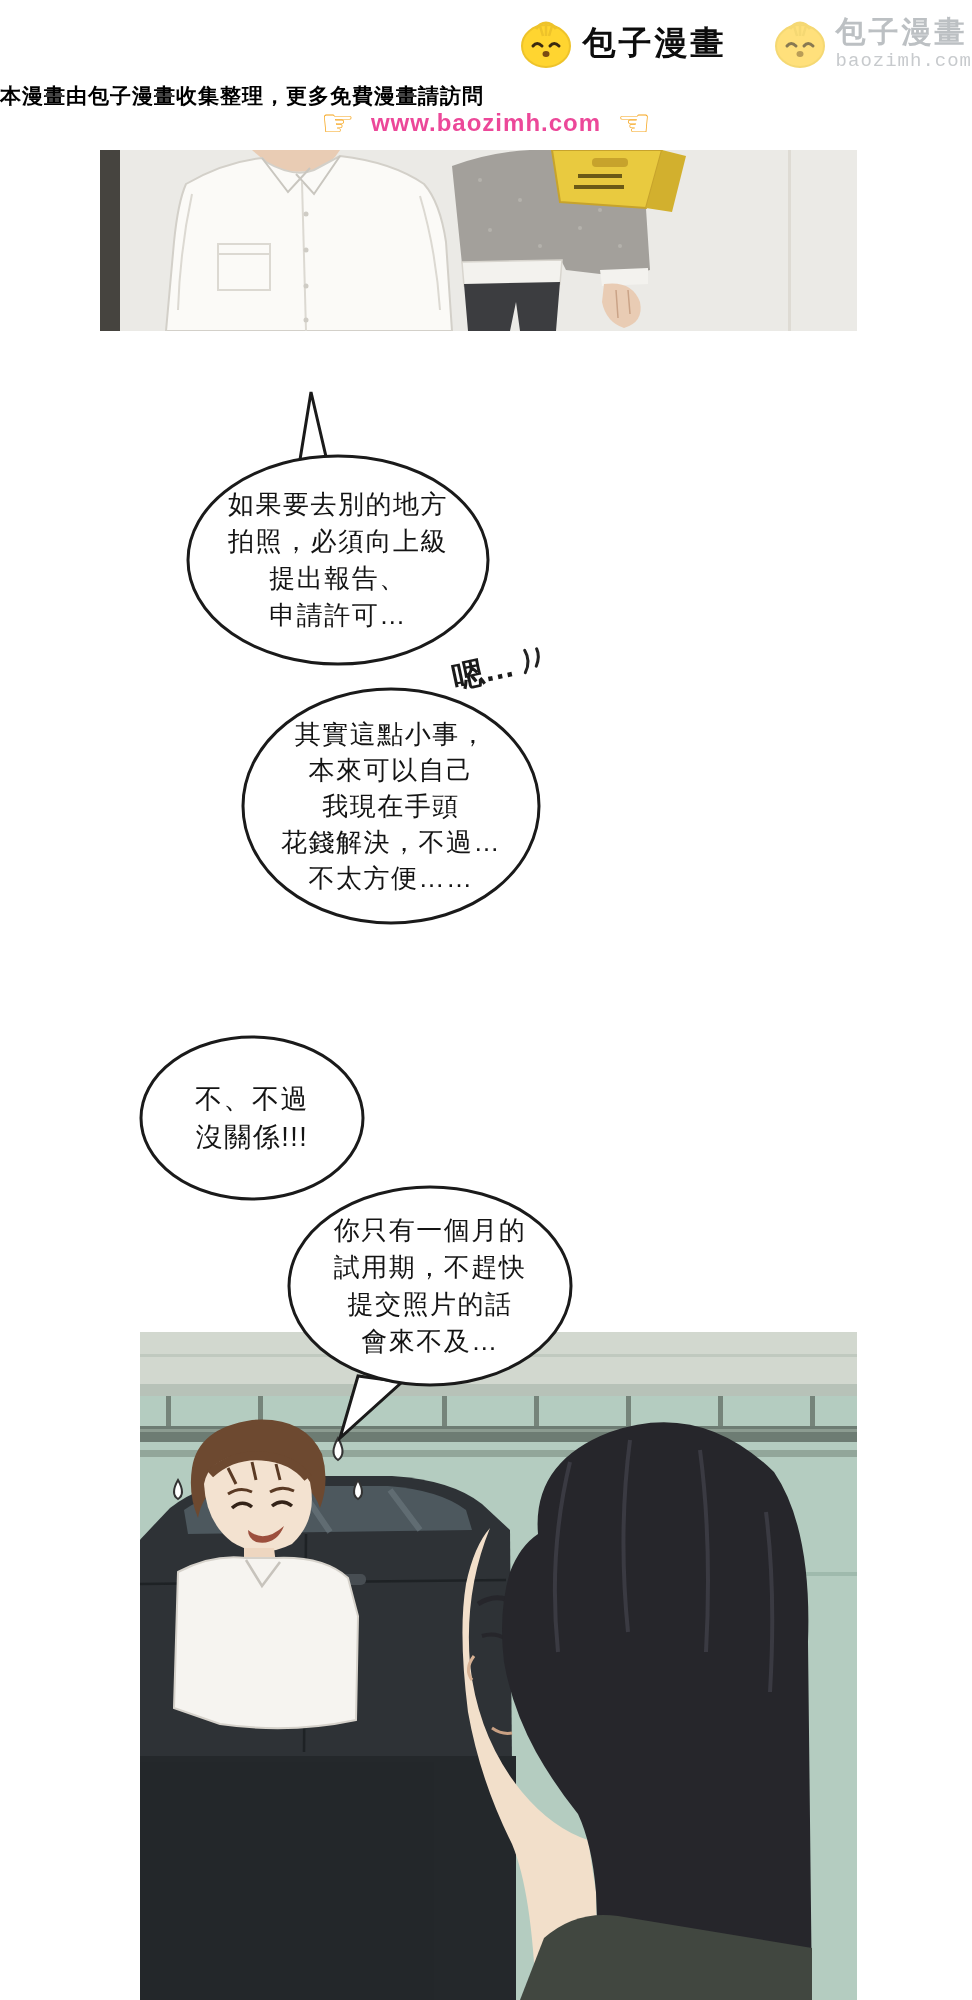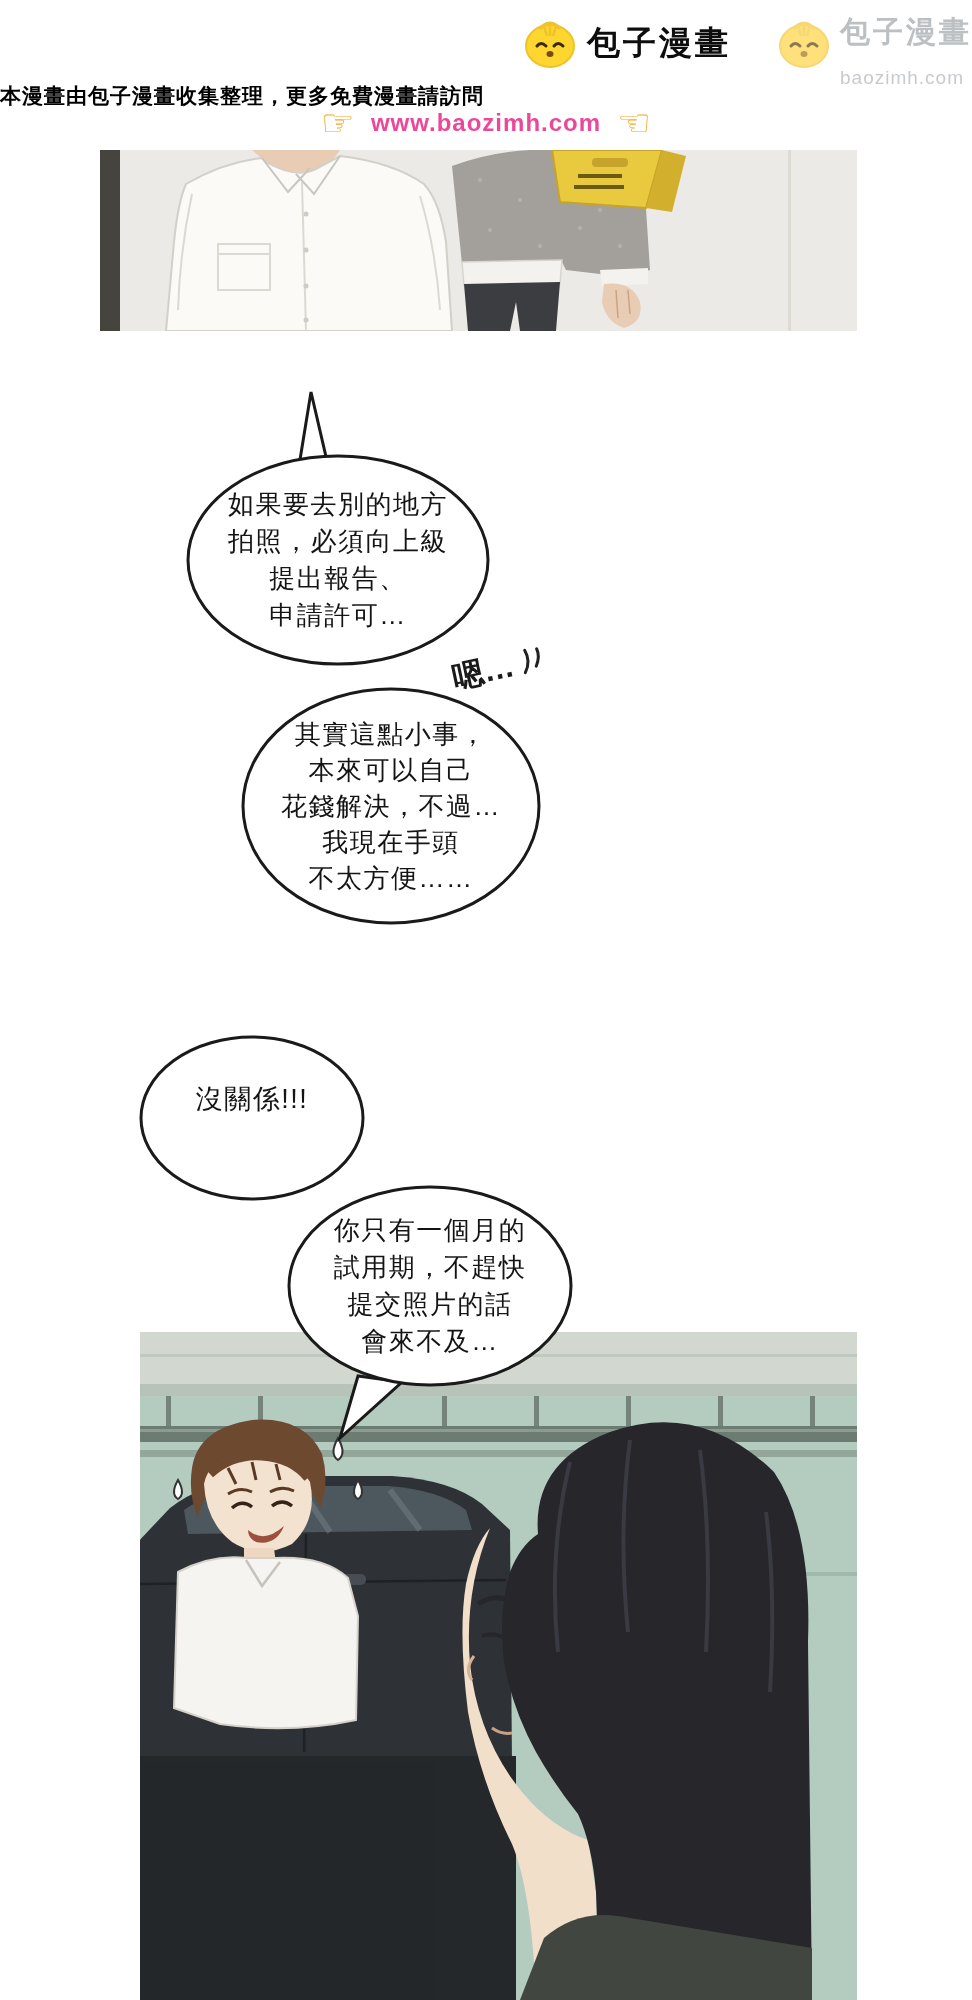--- a/index.html
+++ b/index.html
@@ -5,21 +5,21 @@
   html,body{margin:0;padding:0;background:#ffffff;}
   .page{position:relative;width:972px;height:2000px;margin:0 auto;background:#fff;overflow:hidden;
         font-family:"Liberation Sans","DejaVu Sans",sans-serif;color:#111;}
   
   .brand-row{position:absolute;top:16px;left:4px;right:0;display:flex;justify-content:flex-end;align-items:flex-start;gap:46px;}
   .brand{display:flex;align-items:center;gap:10px;}
   .brand-text{font-size:33px;font-weight:800;color:#0d0d0d;letter-spacing:3px;}
   .watermark{display:flex;align-items:flex-start;gap:9px;opacity:.95;}
   .wm-col{display:flex;flex-direction:column;line-height:1.05;}
   .wm-name{font-size:30px;font-weight:700;color:#b9bdc0;letter-spacing:3px;}
-  .wm-domain{font-size:19px;font-weight:400;color:#c5c8cb;letter-spacing:1px;margin-top:20px;}
+  .wm-domain{font-size:19px;font-weight:400;color:#c5c8cb;letter-spacing:1px;margin-top:4px;font-family:Liberation Mono, monospace;}
   .bun{width:54px;height:54px;display:block;}
   .notice{position:absolute;top:82px;left:0;width:100%;margin:0;text-align:left;
           font-size:21px;font-weight:700;color:#000;letter-spacing:1px;}
   .url-row{position:absolute;top:104px;left:0;width:100%;margin:0;display:flex;justify-content:center;align-items:center;gap:16px;}
   .hand{font-size:38px;color:#f6a823;line-height:1;}
   .url{font-size:24px;font-weight:800;color:#ec4899;letter-spacing:1px;}
   
   .panel{position:absolute;z-index:1;}
   .panel svg{display:block;width:100%;height:100%;}
   .panel-top{left:100px;top:150px;width:757px;height:181px;}
@@ -212,31 +212,32 @@
     </svg>
   </div>
 
   <div class="bubble b2">
     <svg viewBox="0 0 302 240">
       <ellipse cx="151" cy="120" rx="148" ry="117" fill="#ffffff" stroke="#1a1a1a" stroke-width="3"></ellipse>
     </svg>
     <div class="lines">
       <div>其實這點小事，</div>
       <div>本來可以自己</div>
+      <div>我現在手頭</div>
       <div>花錢解決，不過…</div>
-      <div>我現在手頭</div>
       <div>不太方便……</div>
     </div>
   </div>
 
   <div class="bubble b3">
     <svg viewBox="0 0 228 168">
       <ellipse cx="114" cy="84" rx="111" ry="81" fill="#ffffff" stroke="#1a1a1a" stroke-width="3"></ellipse>
     </svg>
     <div class="lines">
+      <div>不、不過</div>
       <div>沒關係!!!</div>
     </div>
   </div>
 
   <div class="bubble b4">
     <svg viewBox="0 0 292 258">
       <path d="M74,192 L56,254 L118,198 Z" fill="#ffffff" stroke="#1a1a1a" stroke-width="3"></path>
       <ellipse cx="146" cy="102" rx="141" ry="99" fill="#ffffff" stroke="#1a1a1a" stroke-width="3"></ellipse>
     </svg>
     <div class="lines">

